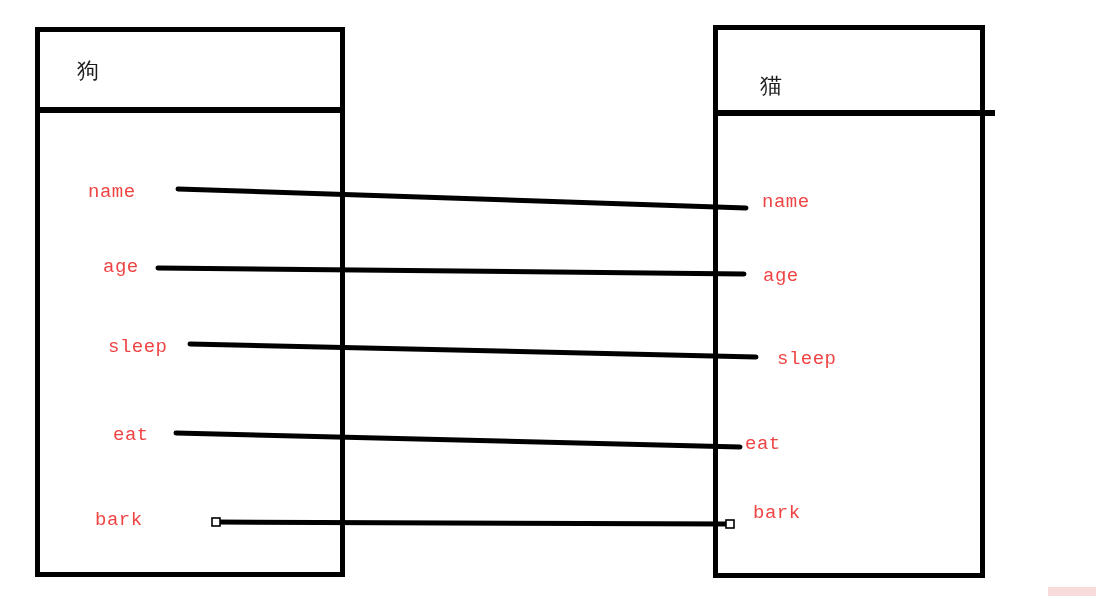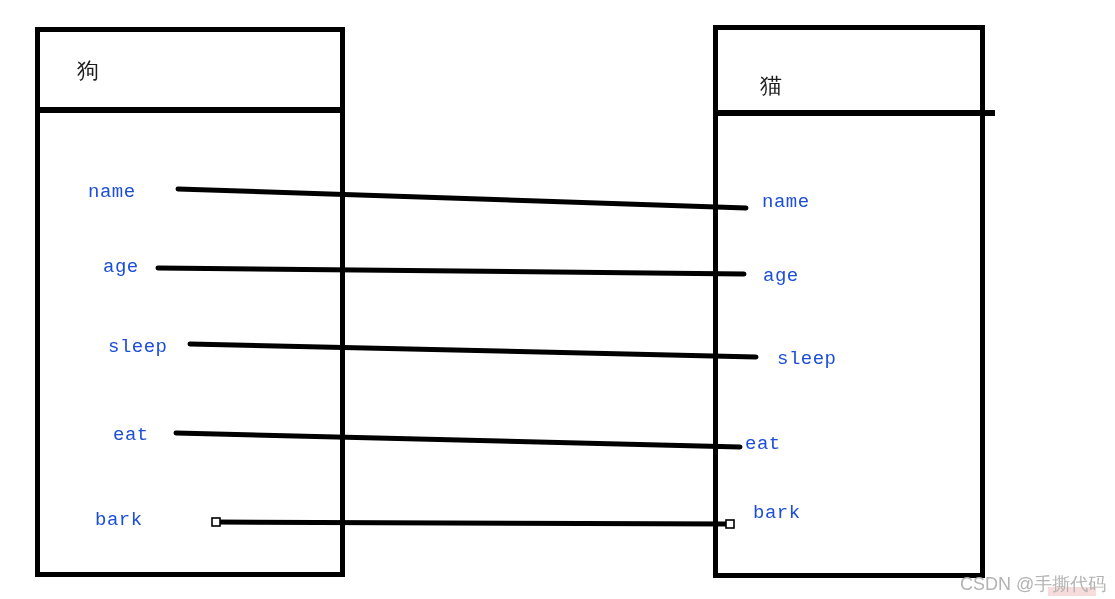--- a/index.html
+++ b/index.html
@@ -28,21 +28,21 @@
     line-height: 24px;
     color: #1c1c1c;
     white-space: nowrap;
   }
   .attr {
     position: absolute;
     font-family: "Liberation Mono", monospace;
     font-size: 19px;
     line-height: 22px;
     letter-spacing: 0.5px;
-    color: #1d4ed8;
+    color: #ef4444;
     white-space: nowrap;
   }
   .divider {
     position: absolute;
     height: 6px;
     background: #000000;
   }
   .connector-layer {
     position: absolute;
     left: 0;
@@ -98,15 +98,14 @@
       <line x1="178" y1="189" x2="746" y2="208" stroke="#000000" stroke-width="5" stroke-linecap="round"></line>
       <line x1="158" y1="268" x2="744" y2="274" stroke="#000000" stroke-width="5" stroke-linecap="round"></line>
       <line x1="190" y1="344" x2="756" y2="357" stroke="#000000" stroke-width="5" stroke-linecap="round"></line>
       <line x1="176" y1="433" x2="740" y2="447" stroke="#000000" stroke-width="5" stroke-linecap="round"></line>
       <line x1="216" y1="522" x2="730" y2="524" stroke="#000000" stroke-width="5" stroke-linecap="round"></line>
       <rect x="212" y="518" width="8" height="8" fill="#ffffff" stroke="#000000" stroke-width="1.6"></rect>
       <rect x="726" y="520" width="8" height="8" fill="#ffffff" stroke="#000000" stroke-width="1.6"></rect>
     </svg>
 
   <div class="watermark-smudge"></div>
-  <div class="watermark" style="color: rgb(179, 179, 179);">CSDN @手撕代码</div>
 
 </div>
 
 </body></html>

